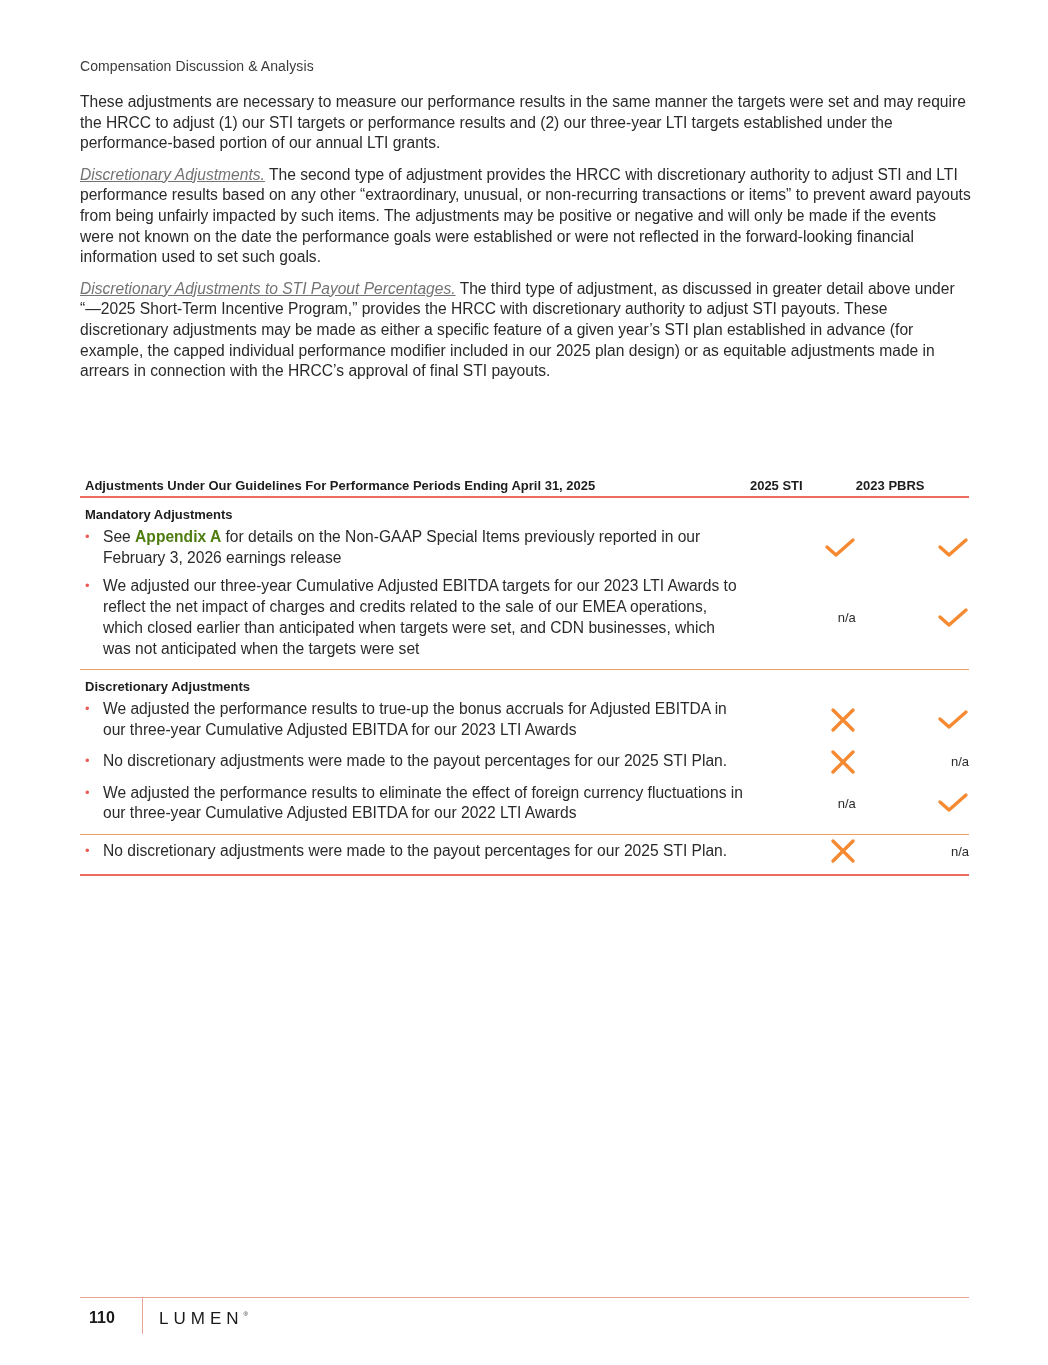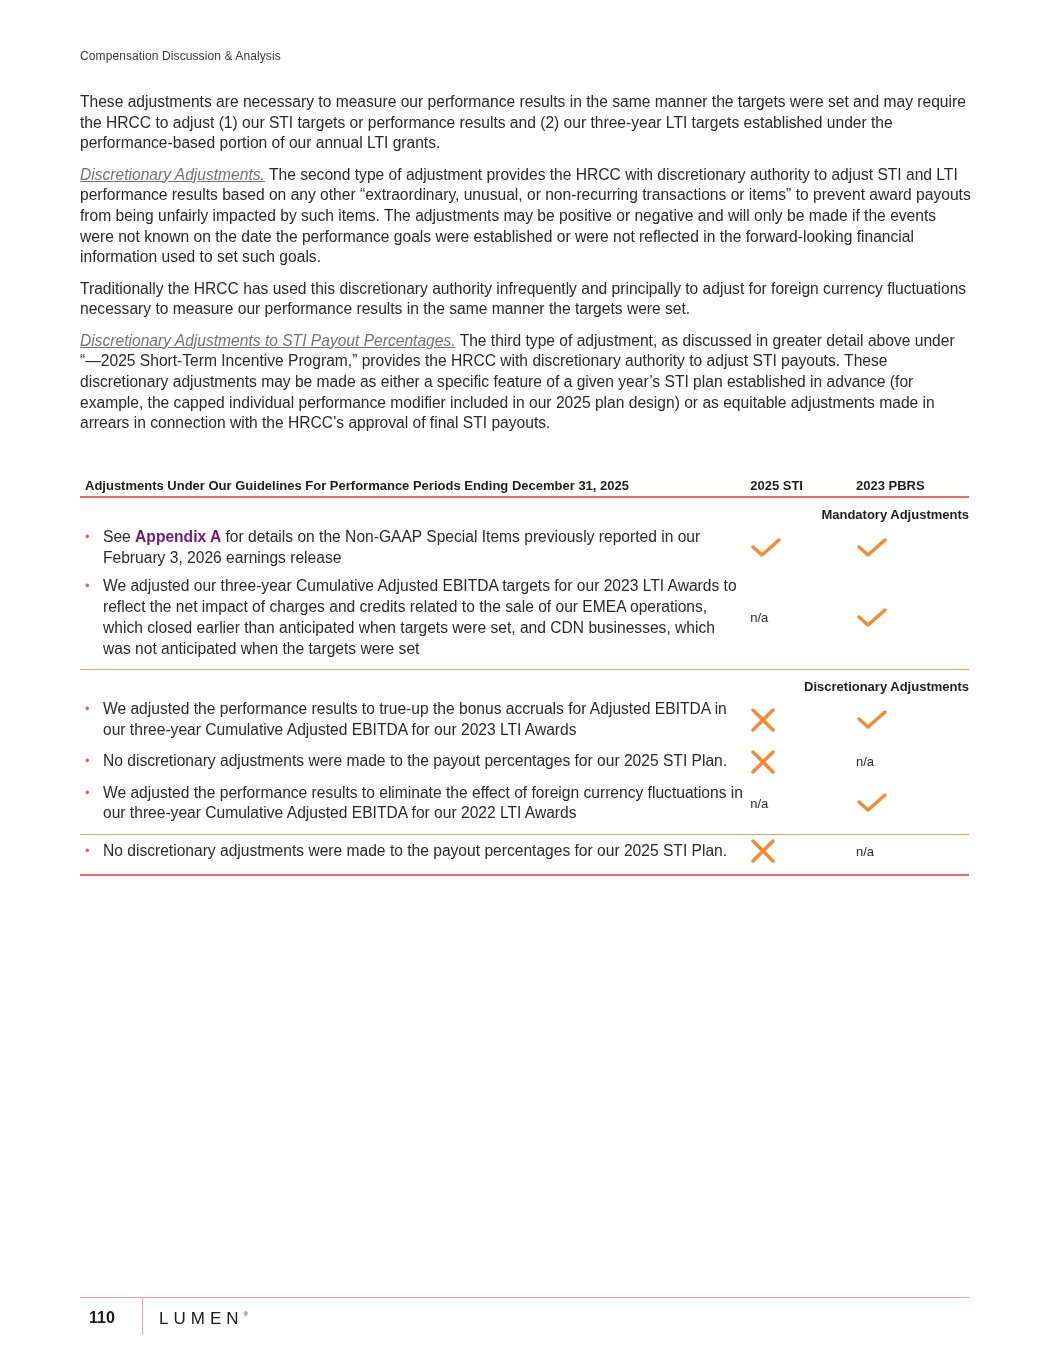--- a/index.html
+++ b/index.html
@@ -1,38 +1,38 @@
 <!DOCTYPE html>
 <html><head>
 <meta charset="utf-8">
 <style>
   html, body { margin: 0; padding: 0; background: #ffffff; }
   body { width: 1048px; height: 1365px; position: relative; overflow: hidden;
          font-family: "Liberation Sans", "DejaVu Sans", sans-serif; color: #2b2b2b; }
-  .running-head { position: absolute; left: 80px; top: 49px; font-size: 12px; color: #3a3a3a; letter-spacing: 0.1px; }
+  .running-head { position: absolute; left: 80px; top: 58px; font-size: 14px; color: #3a3a3a; letter-spacing: 0.1px; }
   .body-text { position: absolute; left: 80px; width: 892px; top: 92px; font-size: 15.6px; line-height: 20.7px; color: #2a2a2a; }
   .body-text p { margin: 0 0 10.5px 0; }
   .lead-in { color: #737373; font-style: italic; text-decoration: underline; }
 
   .adj-table { position: absolute; left: 80px; top: 476px; width: 889px; border-collapse: collapse; font-size: 15.6px; }
   .adj-table th { font-size: 13px; font-weight: bold; color: #1d1d1d; text-align: left; padding: 2px 0 3px 5px; border-bottom: 2px solid #ef6a60; white-space: nowrap; }
   .adj-table th.col { padding-left: 0; }
   .col-desc { width: 668px; }
   .col-sti { width: 107px; }
   .col-pbrs { width: 114px; }
-  .group-title { font-size: 13px; font-weight: bold; color: #1d1d1d; padding: 9px 0 2px 5px; text-align: right; }
+  .group-title { font-size: 13px; font-weight: bold; color: #1d1d1d; padding: 9px 0 2px 5px; }
   .item { display: flex; align-items: flex-start; line-height: 20.7px; color: #2a2a2a; padding: 0 0 0 5px; }
   .bullet { color: #ef5b55; width: 18px; flex: 0 0 18px; font-size: 13px; line-height: 20.7px; }
   .item-text { flex: 1; padding-right: 6px; }
   td { vertical-align: middle; padding: 0; }
-  td.mark { text-align: left; font-size: 13px; color: #2b2b2b; }
+  td.mark { text-align: right; font-size: 13px; color: #2b2b2b; }
   tr.item-row td { padding-top: 3px; padding-bottom: 5px; }
   tr.group-end td { border-bottom: 1px solid #f0a060; padding-bottom: 10px; }
   tr.table-end td { border-bottom: 2px solid #ef6a60; padding-bottom: 10px; }
-  .appendix { font-weight: bold; color: #701a75; }
+  .appendix { font-weight: bold; color: #4d7c0f; }
   .icon-svg { display: inline-block; vertical-align: middle; }
 
   .footer-rule { position: absolute; left: 80px; top: 1297px; width: 889px; height: 1px; background: #e8a394; }
   .footer-divider { position: absolute; left: 142px; top: 1297px; width: 1px; height: 37px; background: #e8a394; }
   .page-number { position: absolute; left: 82px; top: 1309px; font-size: 16px; font-weight: bold; color: #1a1a1a; margin-left: 7px; }
   .brand-logo { position: absolute; left: 159px; top: 1309px; font-size: 17px; letter-spacing: 5px; color: #1a1a1a; font-weight: normal; }
   .brand-logo sup { font-size: 6px; letter-spacing: 0; vertical-align: top; position: relative; top: 2px; }
 </style>
 </head>
 <body>
@@ -40,31 +40,28 @@
 <div class="running-head">Compensation Discussion &amp; Analysis</div>
 
 <div class="body-text">
   <p>
     <span>These adjustments are necessary to measure our performance results in the same manner the targets were set and may require the HRCC to adjust (1) our STI targets or performance results and (2) our three-year LTI targets established under the performance-based portion of our annual LTI grants.</span>
   </p>
   <p>
     <span class="lead-in">Discretionary Adjustments.</span><span> The second type of adjustment provides the HRCC with discretionary authority to adjust STI and LTI performance results based on any other “extraordinary, unusual, or non-recurring transactions or items” to prevent award payouts from being unfairly impacted by such items. The adjustments may be positive or negative and will only be made if the events were not known on the date the performance goals were established or were not reflected in the forward-looking financial information used to set such goals.</span>
   </p>
   <p>
-    <span>Traditionally the HRCC has used this discretionary authority infrequently and principally to adjust for foreign currency fluctuations necessary to measure our performance results in the same manner the targets were set.</span>
-  </p>
-  <p>
     <span class="lead-in">Discretionary Adjustments to STI Payout Percentages.</span><span> The third type of adjustment, as discussed in greater detail above under “—2025 Short-Term Incentive Program,” provides the HRCC with discretionary authority to adjust STI payouts. These discretionary adjustments may be made as either a specific feature of a given year’s STI plan established in advance (for example, the capped individual performance modifier included in our 2025 plan design) or as equitable adjustments made in arrears in connection with the HRCC’s approval of final STI payouts.</span>
   </p>
 </div>
 
 <table class="adj-table">
   <thead>
     <tr>
-      <th class="col-desc">Adjustments Under Our Guidelines For Performance Periods Ending December 31, 2025</th>
+      <th class="col-desc">Adjustments Under Our Guidelines For Performance Periods Ending April 31, 2025</th>
       <th class="col col-sti">2025 STI</th>
       <th class="col col-pbrs">2023 PBRS</th>
     </tr>
   </thead>
   <tbody id="table-body">
       <tr>
         <td colspan="3" class="group-title">Mandatory Adjustments</td>
       </tr>
       <tr class="item-row">
         <td>

